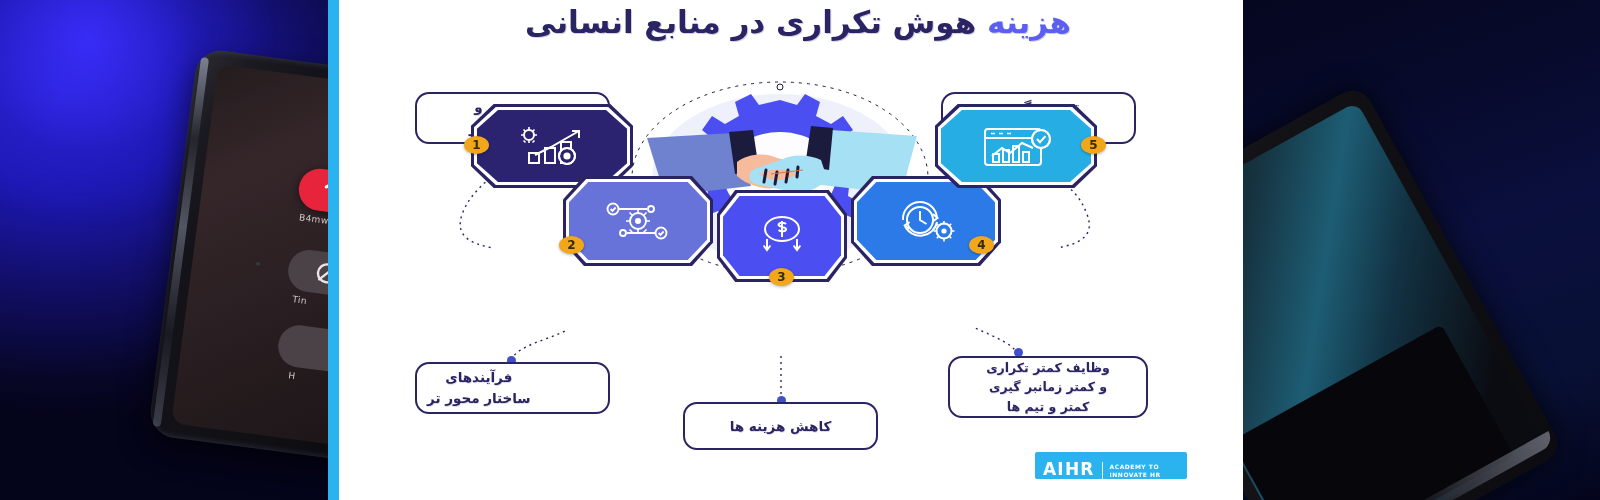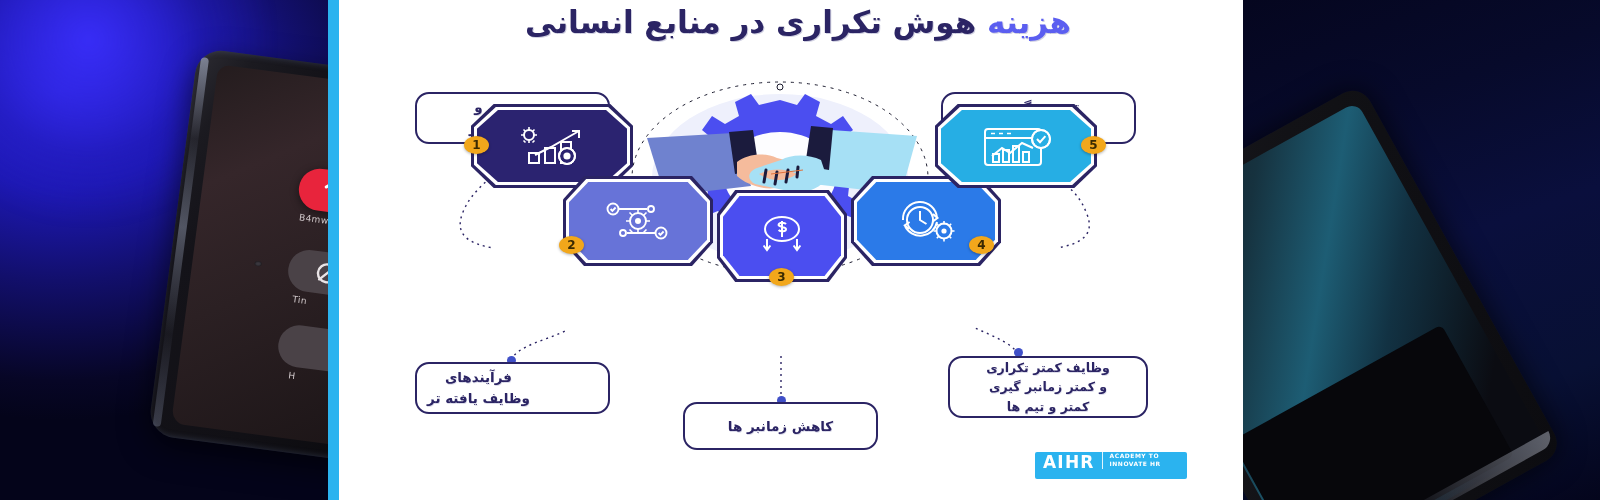--- a/index.html
+++ b/index.html
@@ -77,21 +77,21 @@
   .hex-inner{position:absolute;left:-3px;top:-3px;right:-3px;bottom:-3px;
     clip-path:polygon(14% 0%,86% 0%,100% 26%,100% 74%,86% 100%,14% 100%,0% 74%,0% 26%);
     background:#fff;}
   .num{position:absolute;width:25px;height:18px;border-radius:50%;background:#f2a71b;
     color:#3a2a02;font-size:12px;font-weight:bold;display:flex;align-items:center;justify-content:center;
     box-shadow:0 1px 3px rgba(0,0,0,.3);}
 
   
   .center{position:absolute;left:272px;top:78px;width:310px;height:200px;}
   .logo{position:absolute;left:682px;top:452px;width:152px;height:27px;background:#2bb3ef;
-    border-radius:2px;display:flex;align-items:flex-start;padding:0 8px;box-sizing:border-box;}
+    border-radius:2px;display:flex;align-items:flex-end;padding:0 8px;box-sizing:border-box;}
   .logo-main{color:#fff;font-weight:bold;font-size:17px;letter-spacing:1.2px;}
   .logo-bar{width:1px;height:17px;background:rgba(255,255,255,.85);margin:0 7px;}
   .logo-sub{color:#fff;font-size:6px;font-weight:bold;line-height:1.35;letter-spacing:.5px;}
 </style>
 </head>
 <body>
 
 <div class="stage">
 
   <div class="left-panel">
@@ -160,25 +160,25 @@
     </div>
     <div class="callout c2">
       <div>
         <div>تصمیم گیری</div>
         <div>داده محور</div>
       </div>
     </div>
     <div class="callout c3">
       <div>
         <div>فرآیندهای</div>
-        <div>وظایف یافته تر</div>
+        <div>ساختار محور تر</div>
       </div>
     </div>
     <div class="callout c4">
-      <div>کاهش زمانبر ها</div>
+      <div>کاهش هزینه ها</div>
     </div>
     <div class="callout c5">
       <div>
         <div>وظایف کمتر تکراری</div>
         <div>و کمتر زمانبر گیری</div>
         <div>کمتر و تیم ها</div>
       </div>
     </div>
 
     <div class="center">

